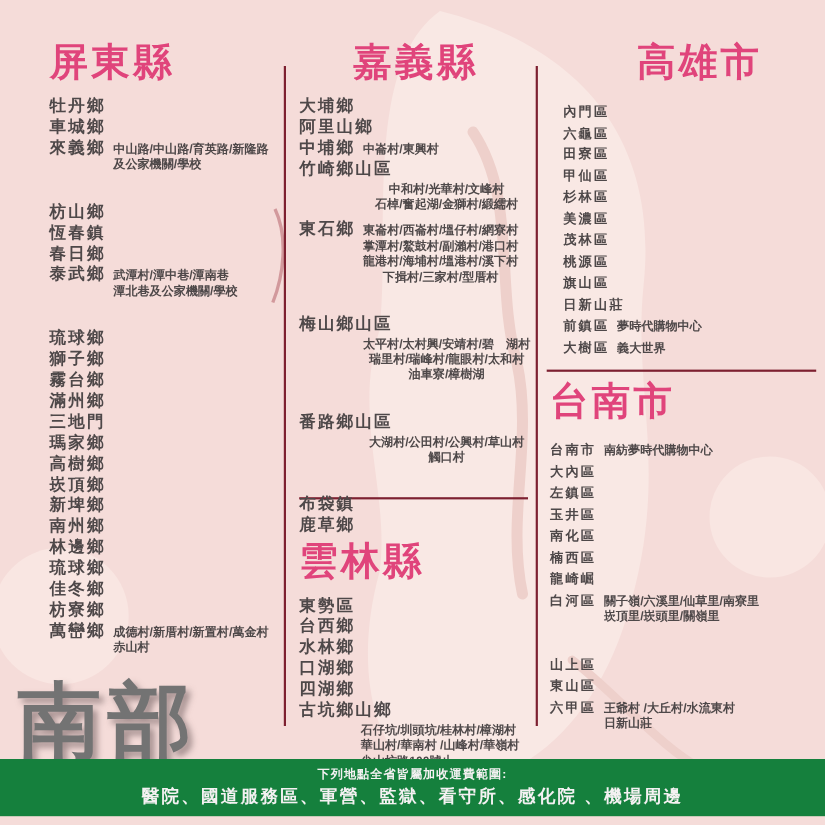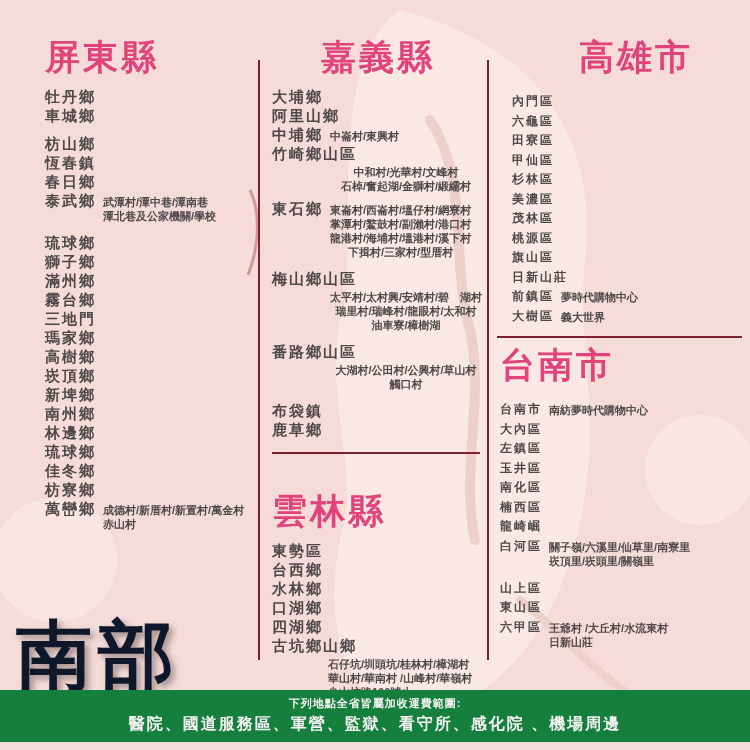--- a/index.html
+++ b/index.html
@@ -14,41 +14,41 @@
   .col-mid-a{left:272px;top:38px;width:212px;text-align:center;}
   .col-mid-b{left:272px;top:492px;width:212px;}
   .col-right-a{left:512px;top:38px;width:248px;text-align:center;}
   .col-right-b{left:500px;top:346px;width:248px;}
   .title{
     font-size:35px;font-weight:bold;color:#e0447b;
     letter-spacing:3px;margin:0 0 13px 0;line-height:38px;
   }
   .col-right-a .title,.col-right-b .title{margin-bottom:17px;}
   .item{margin-bottom:3px;}
-  .item.gap{margin-top:12px;}
+  .item.gap{margin-top:28px;}
   .row{display:flex;align-items:flex-start;}
   .nm{
     font-size:15px;font-weight:bold;color:#4e4849;
     letter-spacing:2px;line-height:16px;white-space:nowrap;
   }
   .col-right-a .nm,.col-right-b .nm{font-size:12px;line-height:16.5px;}
   .note{
     font-size:11px;font-weight:bold;color:#4e4849;
     line-height:14px;margin-left:7px;padding-top:2px;white-space:nowrap;
   }
   .note.block{margin:3px 0 8px 56px;padding-top:0;}
   .vline{position:absolute;width:2px;background:#7d2030;z-index:1;}
   .vline-1{left:258px;top:60px;height:600px;}
   .vline-2{left:487px;top:60px;height:600px;}
   .hline{position:absolute;height:2px;background:#7d2030;z-index:1;}
   .hline-1{left:272px;top:452px;width:208px;}
   .hline-2{left:497px;top:336px;width:245px;}
   .watermark{
     position:absolute;left:16px;top:606px;z-index:3;
-    font-size:76px;font-weight:bold;color:#0f172a;letter-spacing:6px;
+    font-size:76px;font-weight:bold;color:#737373;letter-spacing:6px;
     text-shadow:4px 4px 6px rgba(110,92,94,.6);
   }
   .footer{
     position:absolute;left:0;top:690px;width:750px;height:52px;
     background:#15803d;z-index:4;text-align:center;color:#f4f1f2;
   }
   .footer .f1{font-size:11px;font-weight:bold;margin-top:6px;letter-spacing:1px;}
   .footer .f2{font-size:16px;font-weight:bold;margin-top:3px;letter-spacing:2px;}
 </style>
 </head>
@@ -74,20 +74,29 @@
       <div class="item">
         <div class="row">
           <span class="nm">牡丹鄉</span>
         </div>
       </div>
       <div class="item">
         <div class="row">
           <span class="nm">車城鄉</span>
         </div>
       </div>
+      <div class="item">
+        <div class="row">
+          <span class="nm">來義鄉</span>
+          <span class="note">
+            <div>中山路/中山路/育英路/新隆路</div>
+            <div>及公家機關/學校</div>
+          </span>
+        </div>
+      </div>
       <div class="item gap">
         <div class="row">
           <span class="nm">枋山鄉</span>
         </div>
       </div>
       <div class="item">
         <div class="row">
           <span class="nm">恆春鎮</span>
         </div>
       </div>
@@ -110,26 +119,26 @@
           <span class="nm">琉球鄉</span>
         </div>
       </div>
       <div class="item">
         <div class="row">
           <span class="nm">獅子鄉</span>
         </div>
       </div>
       <div class="item">
         <div class="row">
+          <span class="nm">霧台鄉</span>
+        </div>
+      </div>
+      <div class="item">
+        <div class="row">
           <span class="nm">滿州鄉</span>
-        </div>
-      </div>
-      <div class="item">
-        <div class="row">
-          <span class="nm">霧台鄉</span>
         </div>
       </div>
       <div class="item">
         <div class="row">
           <span class="nm">三地門</span>
         </div>
       </div>
       <div class="item">
         <div class="row">
           <span class="nm">瑪家鄉</span>

